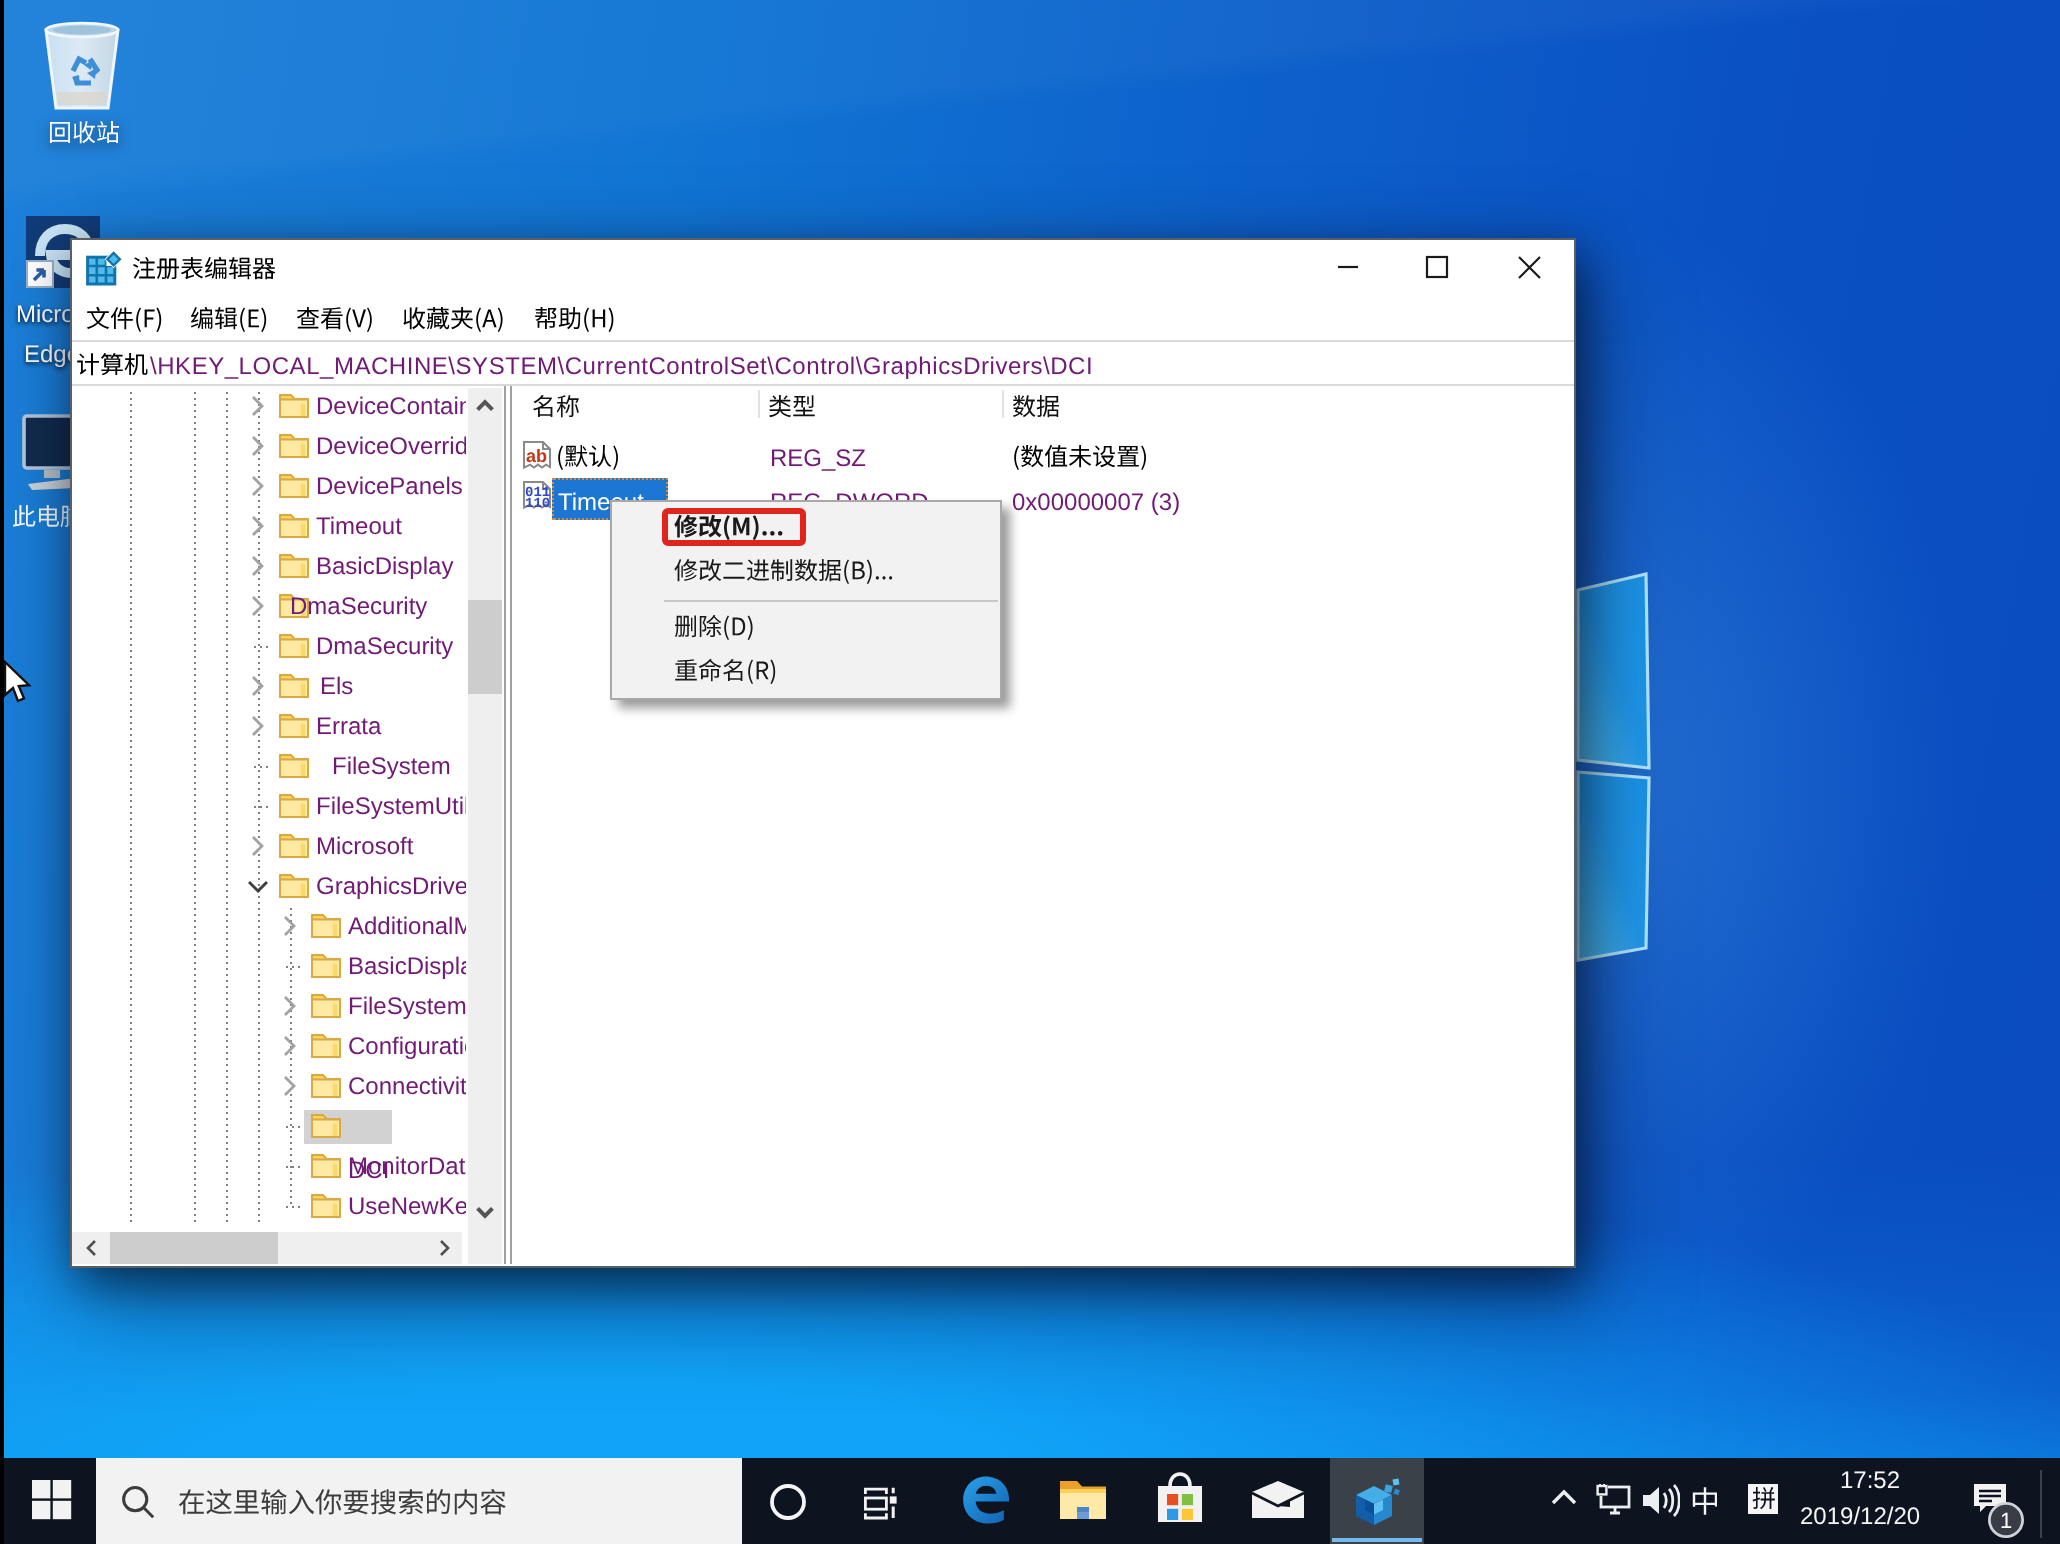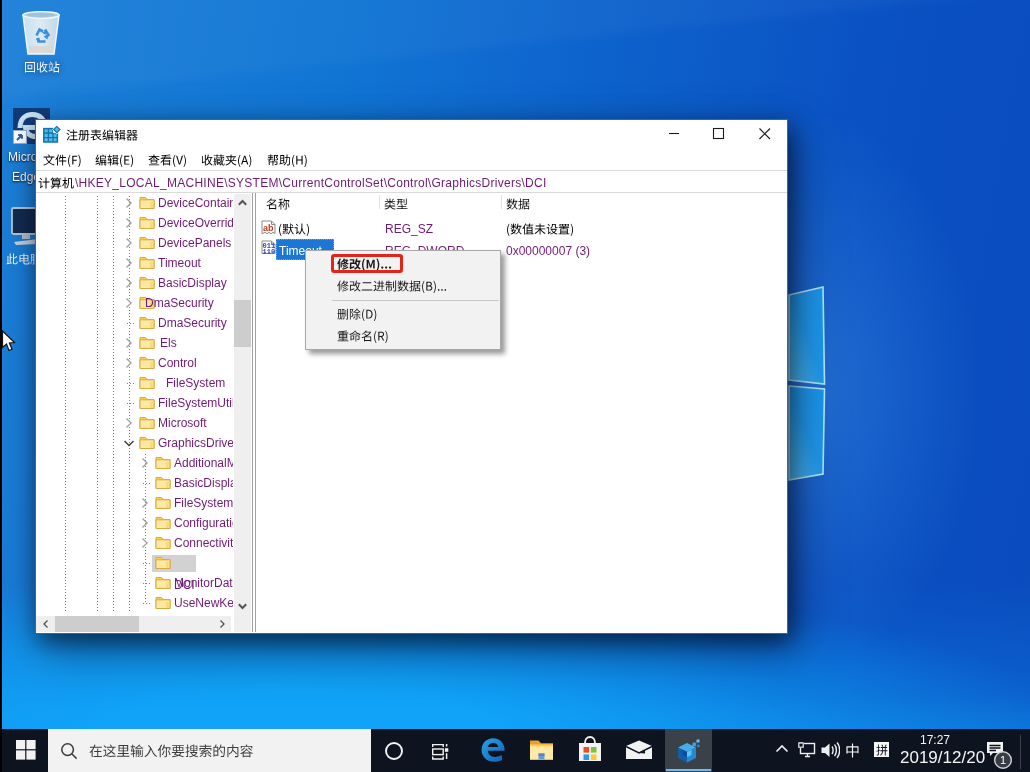--- a/index.html
+++ b/index.html
@@ -197,21 +197,21 @@
 <svg class="abs" style="left:139px;top:335px;z-index:12" width="16" height="15" viewBox="0 0 16 15">
     <use href="#fold"></use>
   </svg>
 <div class="abs t12" style="left:160px;top:336px;width:75px;overflow:hidden;z-index:12">Els</div>
 <svg class="abs" style="left:126.0px;top:358px;z-index:12" width="6" height="10" viewBox="0 0 6 10">
     <path d="M0.5,0.5 L5,5 L0.5,9.5" fill="none" stroke="#a2a2a2" stroke-width="1.4"></path>
   </svg>
 <svg class="abs" style="left:139px;top:355px;z-index:12" width="16" height="15" viewBox="0 0 16 15">
     <use href="#fold"></use>
   </svg>
-<div class="abs t12" style="left:158px;top:356px;width:75px;overflow:hidden;z-index:12">Control</div>
+<div class="abs t12" style="left:158px;top:356px;width:75px;overflow:hidden;z-index:12">Errata</div>
 <div class="abs" style="left:126.5px;top:383px;width:8px;height:1px;z-index:12;background-image:repeating-linear-gradient(90deg,#808080 0px,#808080 1px,transparent 1px,transparent 3px);"></div>
 <svg class="abs" style="left:139px;top:375px;z-index:12" width="16" height="15" viewBox="0 0 16 15">
     <use href="#fold"></use>
   </svg>
 <div class="abs t12" style="left:166px;top:376px;width:75px;overflow:hidden;z-index:12">FileSystem</div>
 <div class="abs" style="left:126.5px;top:403px;width:8px;height:1px;z-index:12;background-image:repeating-linear-gradient(90deg,#808080 0px,#808080 1px,transparent 1px,transparent 3px);"></div>
 <svg class="abs" style="left:139px;top:395px;z-index:12" width="16" height="15" viewBox="0 0 16 15">
     <use href="#fold"></use>
   </svg>
 <div class="abs t12" style="left:158px;top:396px;width:75px;overflow:hidden;z-index:12">FileSystemUtilities</div>
@@ -430,22 +430,22 @@
 <path d="M14.5,3.5 C17,6 17,12.5 14.5,15" fill="none" stroke="#eceff2" stroke-width="1.4"></path>
 <path d="M17,1.5 C20.5,5 20.5,13.5 17,17" fill="none" stroke="#eceff2" stroke-width="1.4"></path>
   </svg>
 <div style="position:absolute;left:845px;top:742.8px;z-index:31;"><svg width="16" height="16" viewBox="0 0 16 16" style="overflow:visible">
       <path transform="translate(0,13.2)" fill="#f5f5f5" d="M6.9 -12.6V-9.9H1.4V-2.8H2.6V-3.7H6.9V1.2H8.1V-3.7H12.4V-2.9H13.5V-9.9H8.1V-12.6ZM2.6 -4.8V-8.8H6.9V-4.8ZM12.4 -4.8H8.1V-8.8H12.4Z"></path>
     </svg></div>
 <div class="abs" style="left:874px;top:742px;width:14.5px;height:14.5px;background:#f5f5f5;z-index:31"></div>
 <div style="position:absolute;left:875.5px;top:743.4px;z-index:32;"><svg width="13" height="13" viewBox="0 0 13 13" style="overflow:visible">
       <path transform="translate(0,10.6)" fill="#0c111d" d="M5.4 -9.7C5.9 -9.0 6.3 -8.1 6.5 -7.6L7.3 -8.0C7.1 -8.5 6.6 -9.3 6.2 -10.0ZM2.0 -10.1V-7.7H0.5V-6.8H2.0V-4.2C1.4 -4.0 0.8 -3.8 0.3 -3.7L0.6 -2.8L2.0 -3.3V-0.2C2.0 -0.0 1.9 0.0 1.8 0.0C1.6 0.0 1.2 0.0 0.7 0.0C0.8 0.3 0.9 0.7 0.9 0.9C1.7 0.9 2.1 0.9 2.4 0.7C2.7 0.6 2.8 0.3 2.8 -0.2V-3.6L4.0 -4.0L3.9 -4.8L2.8 -4.5V-6.8H4.0V-7.7H2.8V-10.1ZM8.8 -6.7V-4.3H7.0V-4.4V-6.7ZM9.7 -10.1C9.5 -9.3 9.0 -8.2 8.6 -7.5H4.7V-6.7H6.2V-4.4V-4.3H4.3V-3.4H6.1C6.0 -2.1 5.6 -0.6 4.0 0.4C4.2 0.5 4.5 0.8 4.6 1.0C6.4 -0.2 6.9 -1.9 7.0 -3.4H8.8V0.9H9.7V-3.4H11.4V-4.3H9.7V-6.7H11.1V-7.5H9.5C9.9 -8.2 10.3 -9.0 10.7 -9.7Z"></path>
     </svg></div>
-<div class="abs" style="left:900px;top:734px;width:70px;height:12px;text-align:center;font-size:12px;color:#f5f5f5;z-index:31;line-height:12px">17:27</div>
-<div class="abs" style="left:900px;top:752px;width:70px;height:12px;text-align:right;font-size:17px;color:#f5f5f5;z-index:31;line-height:12px">2019/12/20</div>
+<div class="abs" style="left:900px;top:734px;width:70px;height:12px;text-align:center;font-size:12px;color:#f5f5f5;z-index:31;line-height:12px">17:52</div>
+<div class="abs" style="left:900px;top:752px;width:70px;height:12px;text-align:left;font-size:12px;color:#f5f5f5;z-index:31;line-height:12px">2019/12/20</div>
 <svg class="abs" style="left:985px;top:740px;z-index:31" width="20" height="19" viewBox="0 0 20 19">
 <path d="M2,2 L18,2 L18,13 L8,13 L5,16 L5,13 L2,13 Z" fill="#f2f2f2"></path>
 <path d="M4.5,5.5 H15.5 M4.5,8 H15.5 M4.5,10.5 H11" stroke="#0c111d" stroke-width="1.3"></path>
   </svg>
 <svg class="abs" style="left:993px;top:750px;z-index:32" width="20" height="20" viewBox="0 0 20 20">
 <circle cx="10" cy="10" r="8.3" fill="#383d45" stroke="#cfd3d8" stroke-width="1.4"></circle>
 <text x="10" y="14" text-anchor="middle" font-family="Liberation Sans" font-size="11" fill="#fff">1</text>
   </svg>
 <div class="abs" style="left:1020px;top:735px;width:1px;height:34px;background:#3a4150;z-index:31"></div>
 </body></html>

